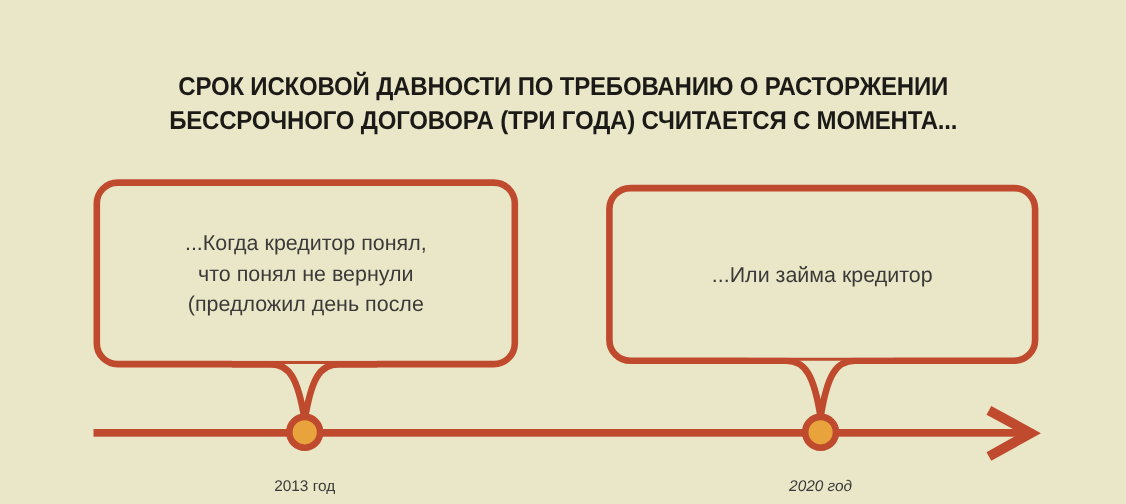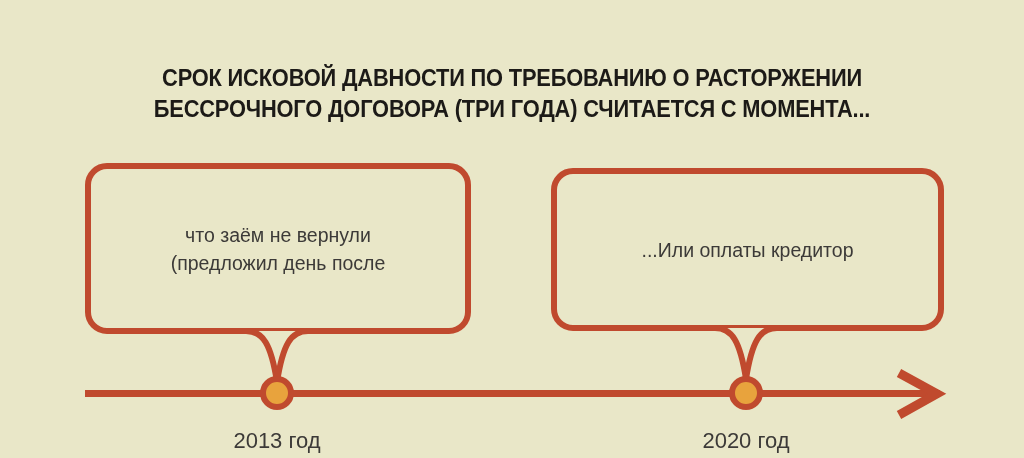--- a/index.html
+++ b/index.html
@@ -94,51 +94,52 @@
     border: 6px solid #C04A2E;
   }
   #marker-1 { left: 260px; top: 341px; }
   #marker-2 { left: 729px; top: 341px; }
 
   .year-label {
     position: absolute;
     width: 220px;
     text-align: center;
     color: #3C3A38;
-    font-size: 22px;
+    font-size: 14px;
     line-height: 26px;
     top: 393px;
   }
   #year-label-1 { left: 167px; }
-  #year-label-2 { left: 636px; }
+  #year-label-2 { left: 636px; font-style: italic; }
 </style>
 </head>
 <body>
 
 <div class="stage">
 
   <div class="title">
     <span class="title-line">СРОК ИСКОВОЙ ДАВНОСТИ ПО ТРЕБОВАНИЮ О РАСТОРЖЕНИИ</span>
     <span class="title-line">БЕССРОЧНОГО ДОГОВОРА (ТРИ ГОДА) СЧИТАЕТСЯ С МОМЕНТА...</span>
   </div>
 
   <div class="bubble" id="bubble-1">
     <div class="bubble-text">
-      <span>что заём не вернули</span>
+      <span>...Когда кредитор понял,</span>
+      <span>что понял не вернули</span>
       <span>(предложил день после</span>
     </div>
   </div>
   <svg class="tail" style="left:211px; top:287px;" width="132" height="66" viewBox="0 0 132 66">
     <path d="M 0 9 L 35 9 C 52 9 60 22 66 60 C 72 22 80 9 97 9 L 132 9" fill="#E9E7C8" stroke="#C04A2E" stroke-width="6" stroke-linecap="butt" stroke-linejoin="round"></path>
     <rect x="0" y="0" width="132" height="6" fill="#E9E7C8"></rect>
   </svg>
 
   <div class="bubble" id="bubble-2">
     <div class="bubble-text">
-      <span>...Или оплаты кредитор</span>
+      <span>...Или займа кредитор</span>
     </div>
   </div>
   <svg class="tail" style="left:680px; top:284px;" width="132" height="66" viewBox="0 0 132 66">
     <path d="M 0 9 L 35 9 C 52 9 60 22 66 60 C 72 22 80 9 97 9 L 132 9" fill="#E9E7C8" stroke="#C04A2E" stroke-width="6" stroke-linecap="butt" stroke-linejoin="round"></path>
     <rect x="0" y="0" width="132" height="6" fill="#E9E7C8"></rect>
   </svg>
 
   <div class="timeline"></div>
   <svg class="arrow-head" width="58" height="58" viewBox="0 0 58 58">
     <path d="M 6 8 L 44 28.8 L 6 50" fill="none" stroke="#C04A2E" stroke-width="9" stroke-linecap="butt" stroke-linejoin="miter"></path>

